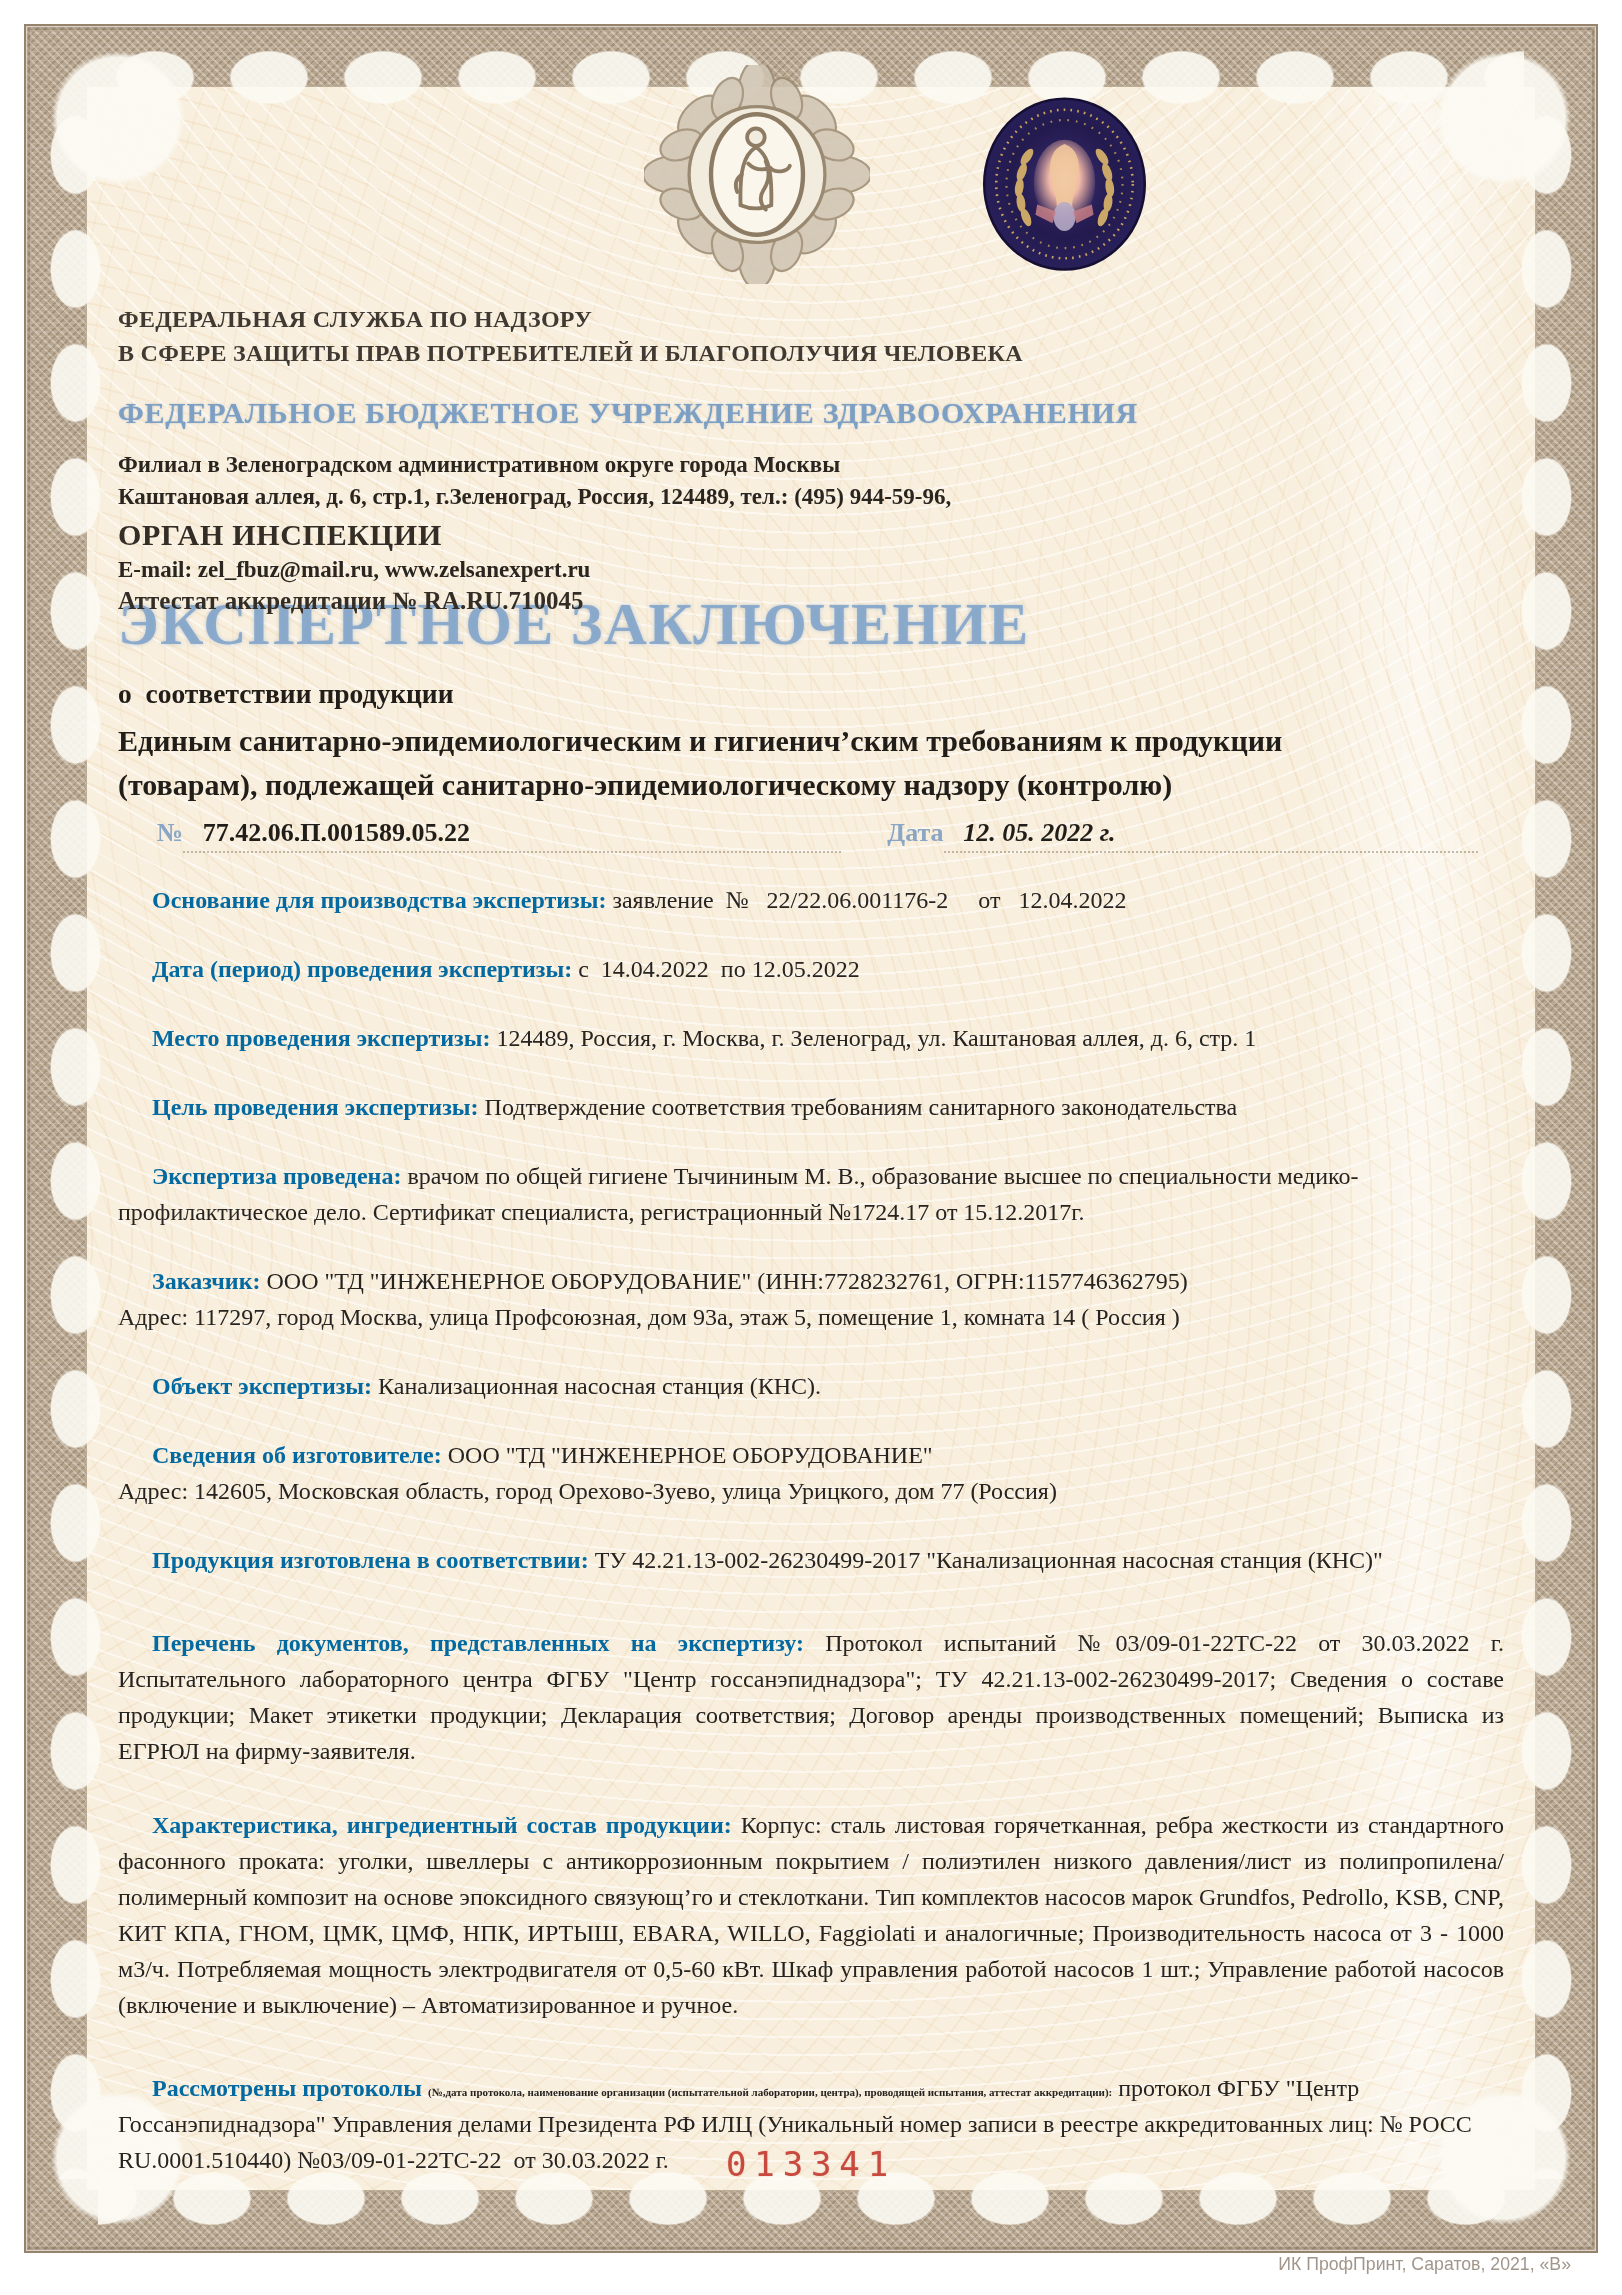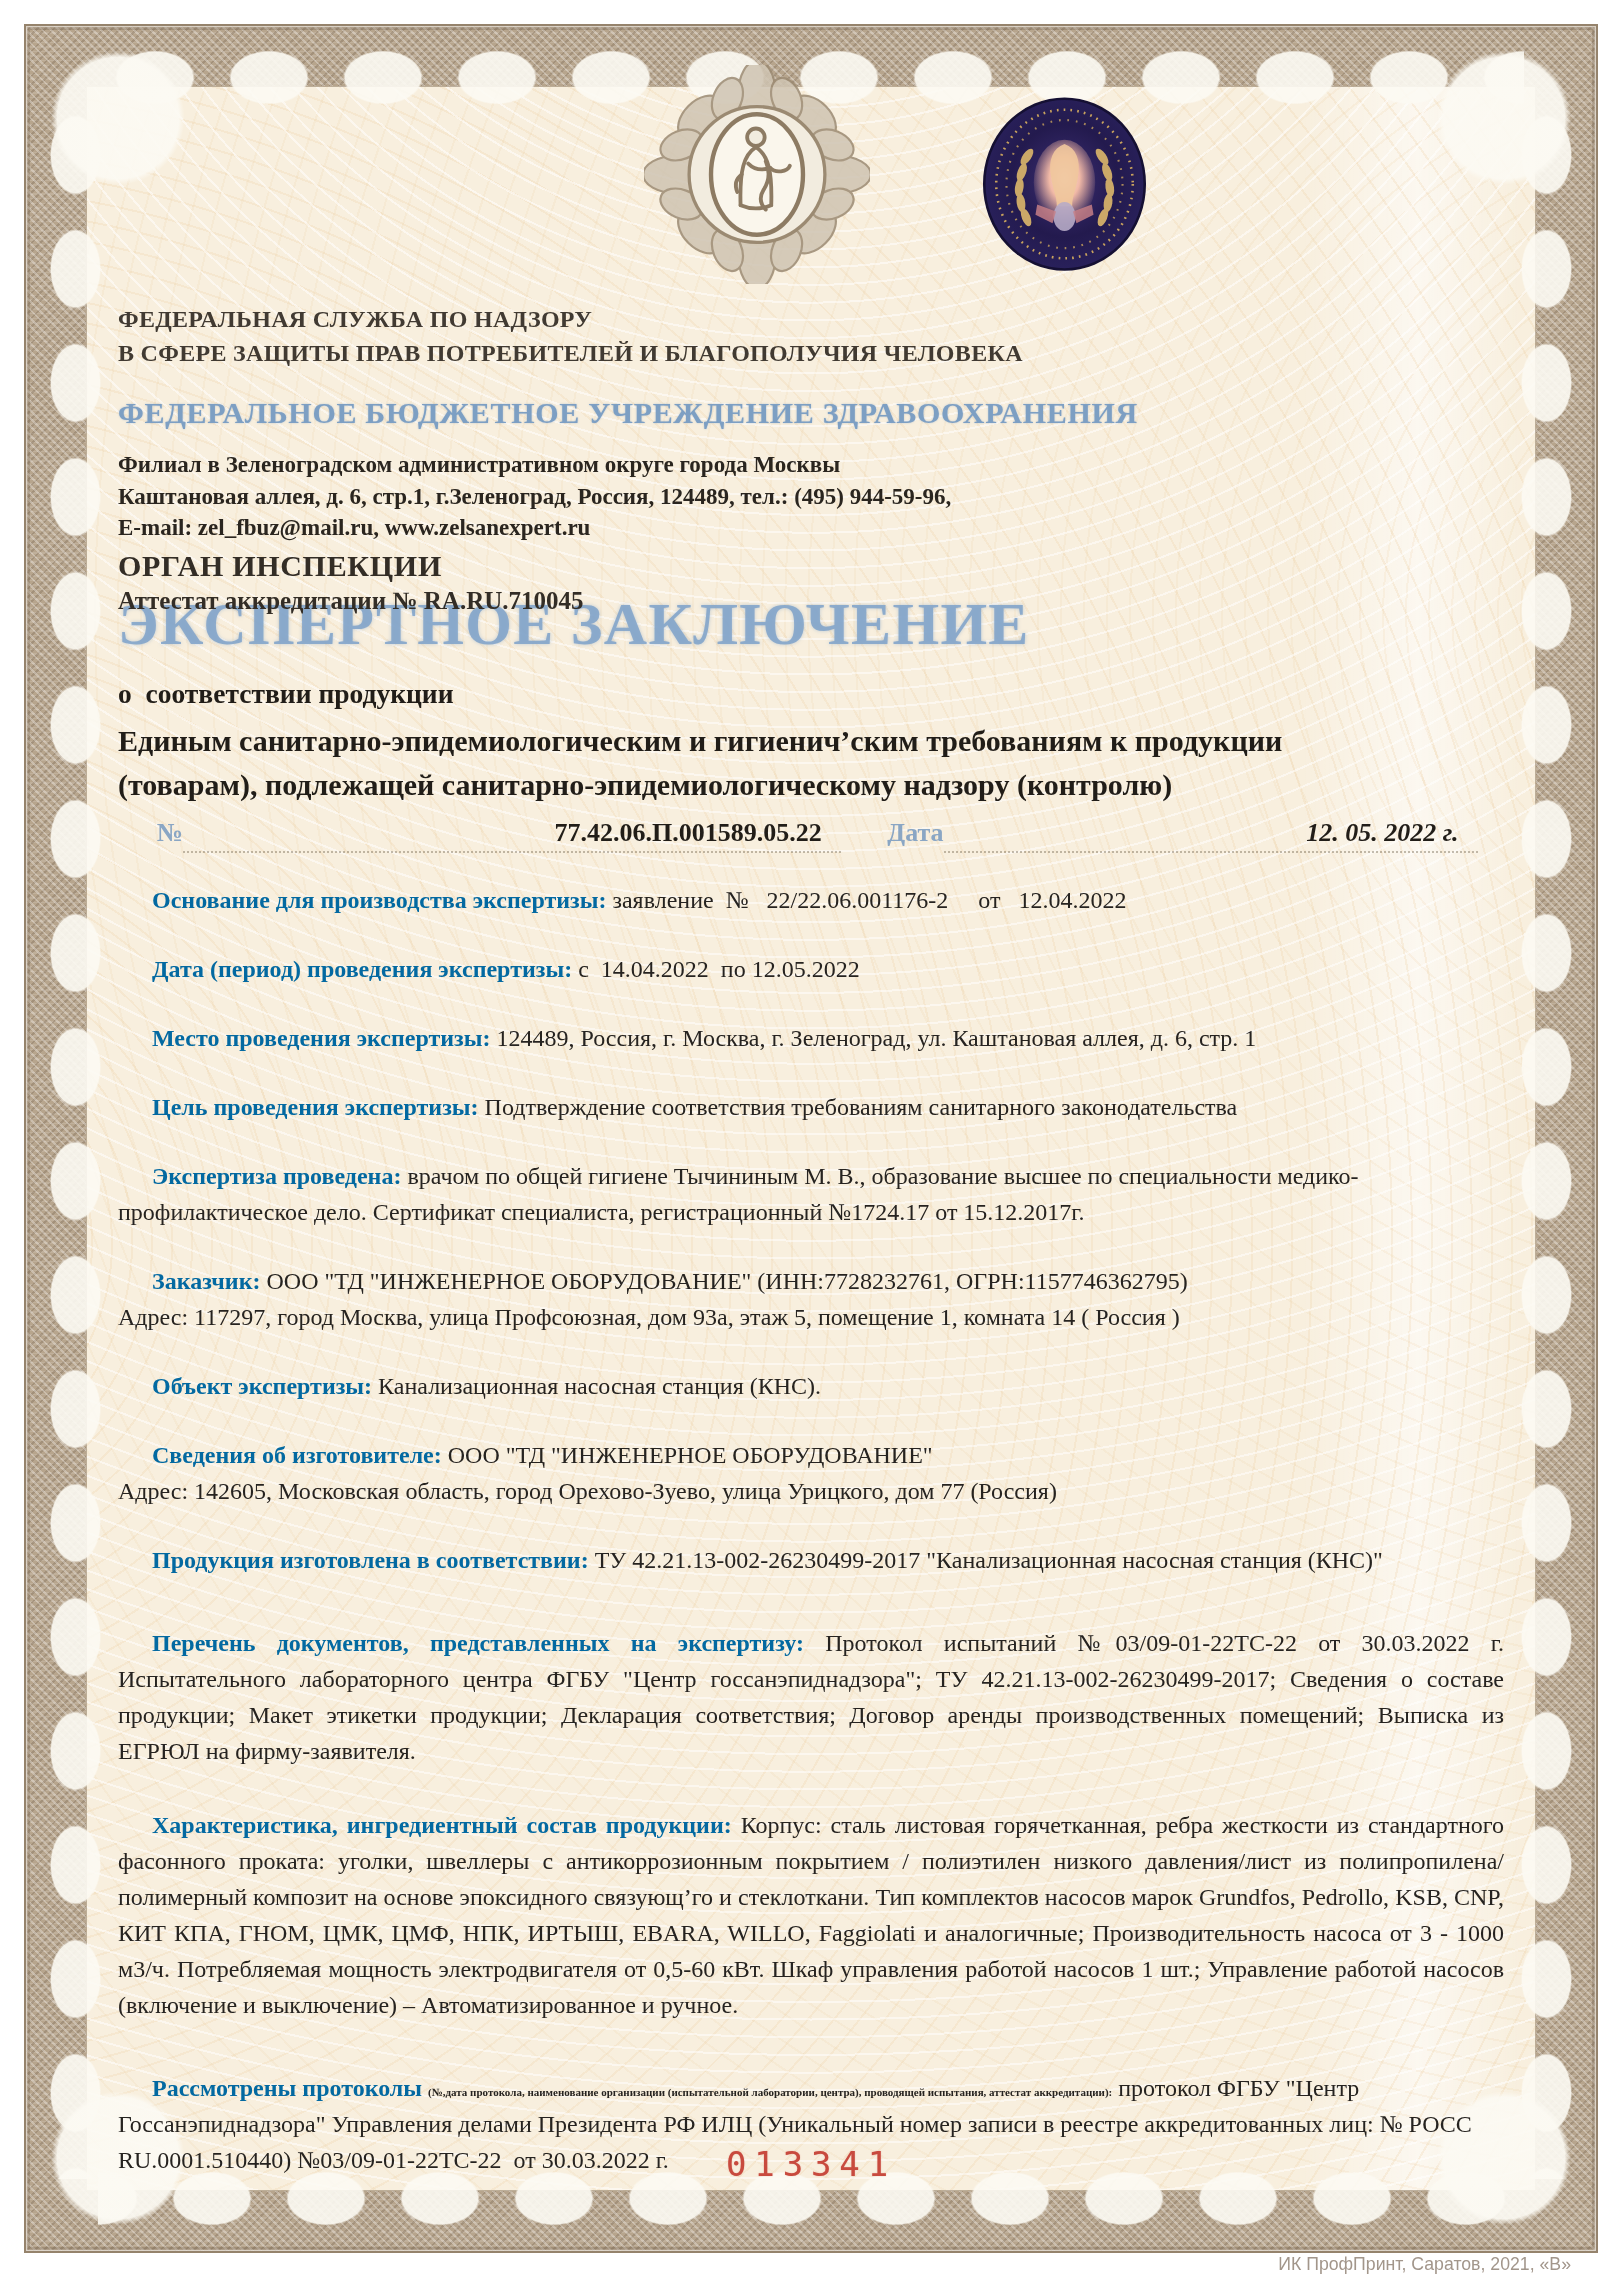--- a/index.html
+++ b/index.html
@@ -50,21 +50,21 @@
   .addr{margin-top:6.5px;font-size:23px;font-weight:700;color:#2a251f;}
   .email{margin-top:5.2px;font-size:23px;font-weight:700;color:#2a251f;}
   .organ{margin-top:7.9px;font-size:30px;font-weight:700;letter-spacing:0.7px;color:#332d26;}
   .attest{margin-top:3.9px;font-size:25px;font-weight:700;color:#332d26;position:relative;z-index:2;}
   .doctype{margin-top:-22px;font-size:60px;font-weight:700;letter-spacing:1.3px;line-height:1.05;
         color:rgba(130,164,202,.88);text-shadow:0 0 3.9px rgba(130,164,202,.5);position:relative;z-index:1;}
   .t1{margin-top:22px;font-size:27.5px;font-weight:700;color:#211d18;}
   .t2{margin-top:9.2px;font-size:30px;font-weight:700;line-height:1.45;color:#211d18;}
   .numline{margin:11.8px 26px 0 39px;display:flex;align-items:baseline;font-size:26px;}
   .numline .lbl-blue{color:#8aa6c4;font-weight:700;flex:0 0 auto;}
-  .numline .val{font-weight:700;color:#211d18;text-align:right;
+  .numline .val{font-weight:700;color:#211d18;text-align:left;
         border-bottom:2px dotted rgba(100,86,64,.38);padding:0 19.6px 2.6px;}
   .numline .v-num{flex:1.25;}
   .numline .v-date{flex:1;font-style:italic;}
   .numline .sp{flex:0 0 46px;}
 
   .fields{margin-top:29px;}
   .field{font-size:24px;line-height:1.5;margin-bottom:33px;color:#262320;}
   .field .lbl{font-weight:700;color:#0369a1;margin-left:34px;}
   .field .cont{display:block;}
   .field.just{text-align:justify;}
@@ -162,22 +162,22 @@
   </svg>
 
   <div class="doc">
     <div class="c agency">ФЕДЕРАЛЬНАЯ СЛУЖБА ПО НАДЗОРУ</div>
     <div class="c agency">В СФЕРЕ ЗАЩИТЫ ПРАВ ПОТРЕБИТЕЛЕЙ И БЛАГОПОЛУЧИЯ ЧЕЛОВЕКА</div>
     <div class="c inst">
       <div>ФЕДЕРАЛЬНОЕ БЮДЖЕТНОЕ УЧРЕЖДЕНИЕ ЗДРАВООХРАНЕНИЯ</div>
     </div>
     <div class="c branch">Филиал в Зеленоградском административном округе города Москвы</div>
     <div class="c addr">Каштановая аллея, д. 6, стр.1, г.Зеленоград, Россия, 124489, тел.: (495) 944-59-96,</div>
+    <div class="c organ">ОРГАН ИНСПЕКЦИИ</div>
     <div class="c email">E-mail: zel_fbuz@mail.ru, www.zelsanexpert.ru</div>
-    <div class="c organ">ОРГАН ИНСПЕКЦИИ</div>
     <div class="c attest">Аттестат аккредитации № RA.RU.710045</div>
     <div class="c doctype">ЭКСПЕРТНОЕ ЗАКЛЮЧЕНИЕ</div>
 
     <div class="c t1">о&nbsp; соответствии продукции</div>
     <div class="c t2">
       <div>Единым санитарно-эпидемиологическим и гигиенич’ским требованиям к продукции</div>
       <div>(товарам), подлежащей санитарно-эпидемиологическому надзору (контролю)</div>
     </div>
 
     <div class="numline">

